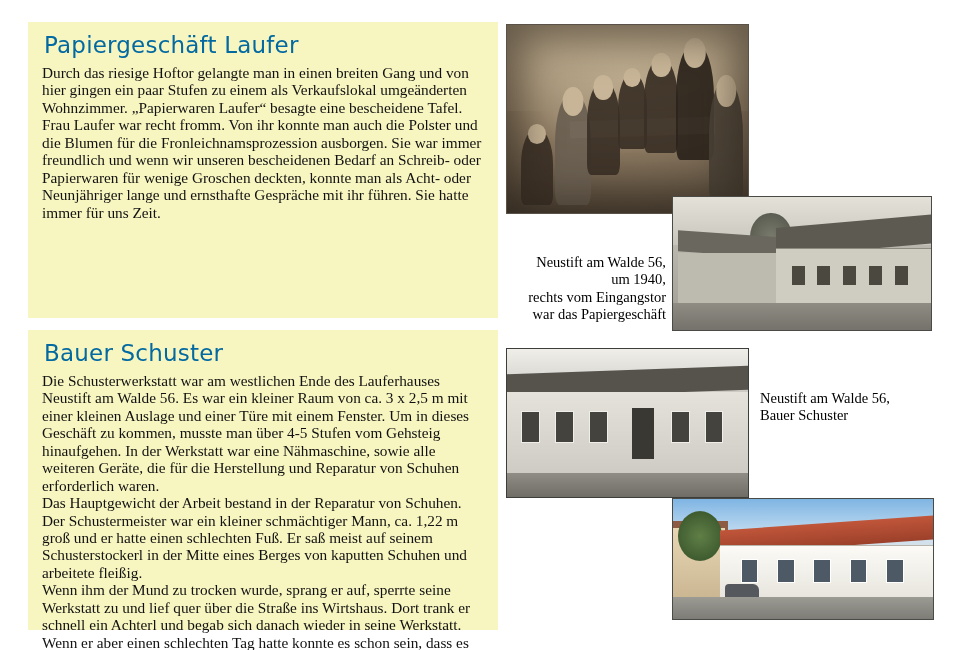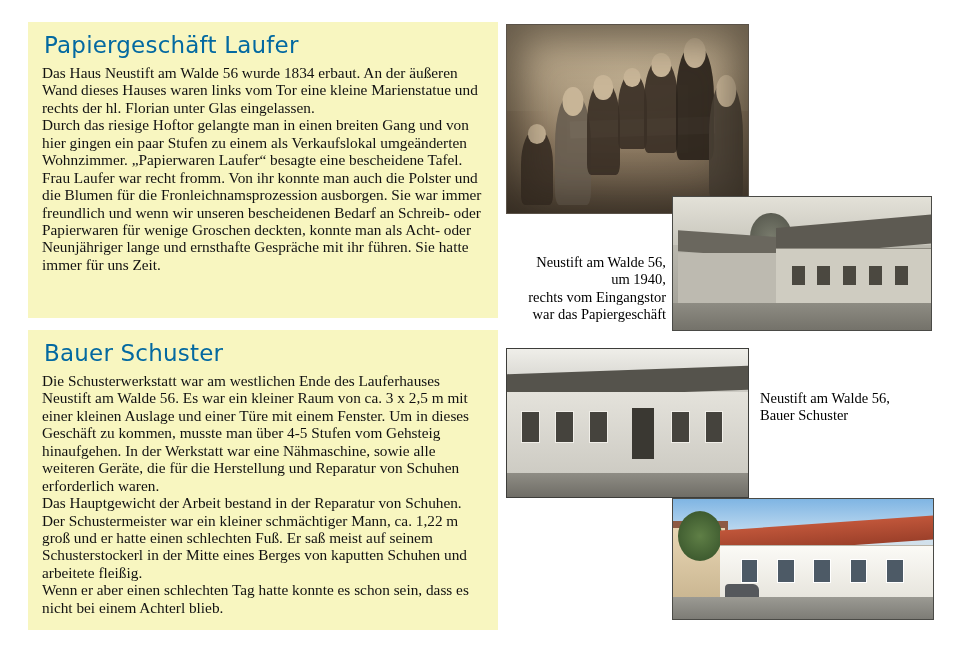--- a/index.html
+++ b/index.html
@@ -289,31 +289,31 @@
   }
 </style>
 </head>
 <body>
 
 <div class="page">
 
   <div class="panel" id="panel-papier">
     <div class="panel-title">Papiergeschäft Laufer</div>
     <div class="panel-body">
-      <p>Das Haus Neustift am Walde 56 wurde 1834 erbaut. An der äußeren Wand dieses Hauses waren links vom Tor eine kleine Marienstatue und rechts der hl. Florian unter Glas eingelassen.</p>
       <p>Durch das riesige Hoftor gelangte man in einen breiten Gang und von hier gingen ein paar Stufen zu einem als Verkaufslokal umgeänderten Wohnzimmer. „Papierwaren Laufer“ besagte eine bescheidene Tafel.</p>
       <p><span>Frau Laufer war recht fromm. Von ihr konnte man auch die Polster und die Blumen für die Fronleichnamsprozession ausborgen. </span><span class="ital">Sie war immer freundlich und wenn wir unseren bescheidenen Bedarf an Schreib- oder Papierwaren für wenige Groschen deckten, konnte man als  Acht- oder Neunjähriger lange und ernsthafte Gespräche mit ihr führen. Sie hatte immer für uns Zeit.</span></p>
     </div>
   </div>
 
   <div class="panel" id="panel-bauer">
     <div class="panel-title">Bauer Schuster</div>
     <div class="panel-body">
       <p>Die Schusterwerkstatt war am westlichen Ende des Lauferhauses Neustift am Walde 56. Es war ein kleiner Raum von ca. 3 x 2,5 m mit einer kleinen Auslage und einer Türe mit einem Fenster. Um in dieses Geschäft zu kommen, musste man über 4-5 Stufen vom Gehsteig hinaufgehen. In der Werkstatt war eine Nähmaschine, sowie alle weiteren Geräte, die für die Herstellung und Reparatur von Schuhen erforderlich waren.</p>
       <p>Das Hauptgewicht der Arbeit bestand in der Reparatur von Schuhen. Der Schustermeister war ein kleiner schmächtiger Mann, ca. 1,22 m groß und er hatte einen schlechten Fuß. Er saß meist auf seinem Schusterstockerl in der Mitte eines Berges von kaputten Schuhen und arbeitete fleißig.</p>
+      <p>Wenn ihm der Mund zu trocken wurde, sprang er auf, sperrte seine Werkstatt zu und lief quer über die Straße ins Wirtshaus. Dort trank er schnell ein Achterl und begab sich danach wieder in seine Werkstatt.</p>
       <p>Wenn er aber einen schlechten Tag hatte konnte es schon sein, dass es nicht bei einem Achterl blieb.</p>
     </div>
   </div>
 
   <div class="photo" id="photo-familie">
     <div class="inner">
       <div class="wall"></div>
       <div class="table"></div>
       <div class="f f1">
           <span class="head"></span>

